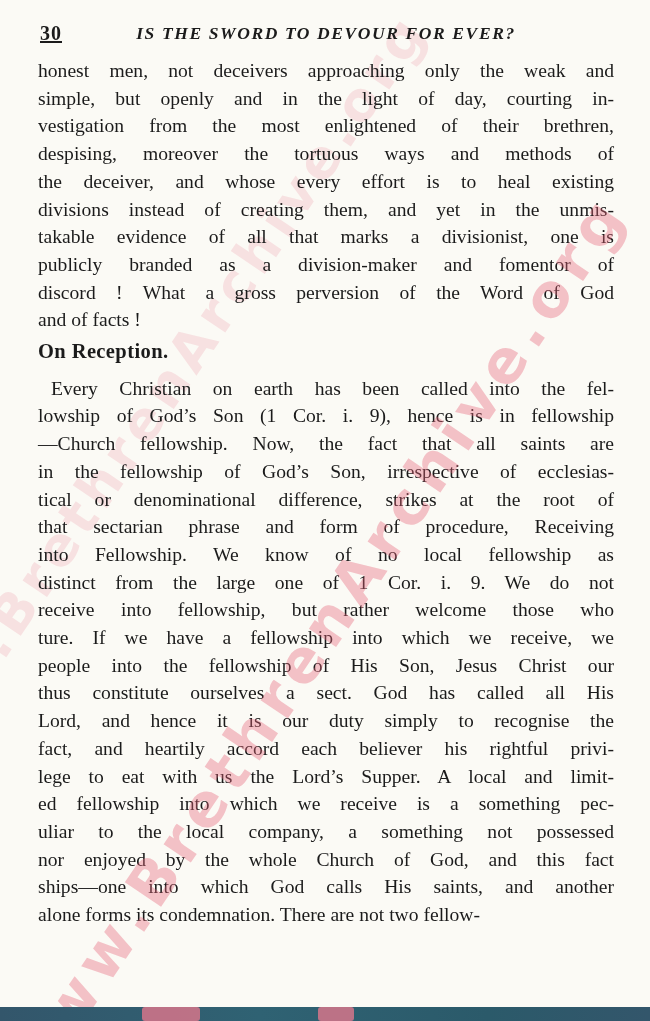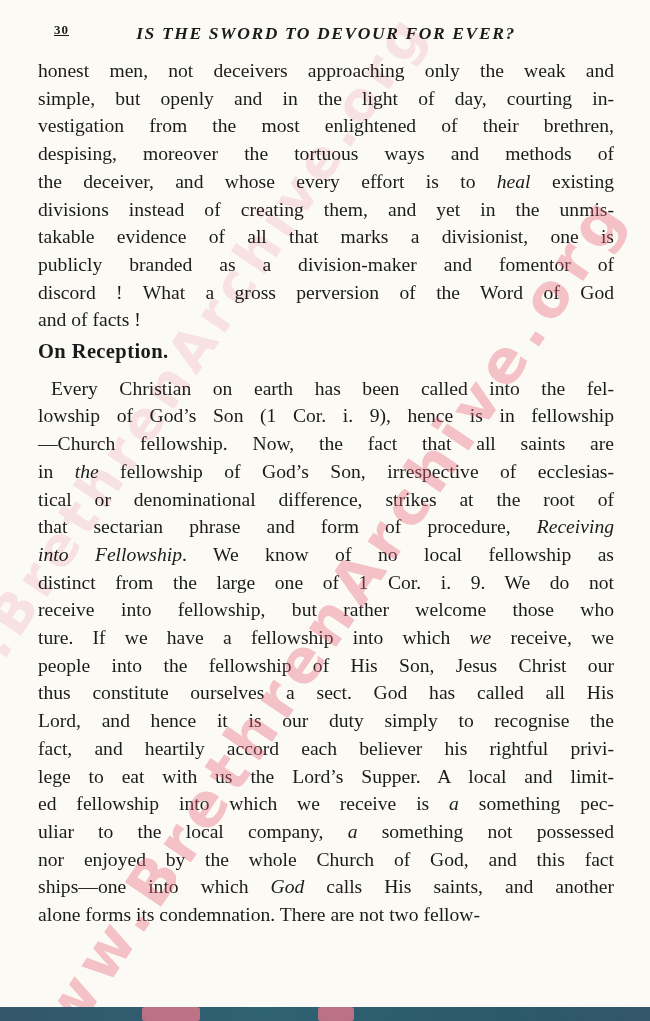--- a/index.html
+++ b/index.html
@@ -11,22 +11,22 @@
     overflow:hidden;
     font-family:"Liberation Serif","DejaVu Serif",serif;
     color:#1b1b1b;
   }
   .header{
     position:absolute;
     left:38px;right:36px;top:20px;
     height:28px;
   }
   .pnum{
-    position:absolute;left:16px;top:2px;
-    font-size:13px;font-weight:bold;letter-spacing:1px;text-decoration:underline;
+    position:absolute;left:2px;top:2px;
+    font-size:20px;font-weight:bold;letter-spacing:1px;text-decoration:underline;
   }
   .rtitle{
     display:block;text-align:center;
     font-style:italic;font-size:17.5px;
     letter-spacing:1.6px;
     padding-top:3px;
     font-weight:700;
   }
   .body{
     position:absolute;
@@ -34,21 +34,21 @@
   }
   .line{
     font-size:19.6px;
     line-height:27.7px;
     text-align:justify;
     text-align-last:justify;
     white-space:normal;
   }
   .para .line:last-child{ text-align-last:left; }
   .p2 .line:first-child{ text-indent:13px;font-family:Liberation Serif, serif; }
-  .it{ font-style:italic; }
+  .it{ }
   .heading{
     margin:4px 0 9px 0;
     text-align:left;
     font-size:20.5px;
     font-weight:bold;
     line-height:27.7px;
     letter-spacing:.4px;
   }
   .wm{
     position:absolute;

